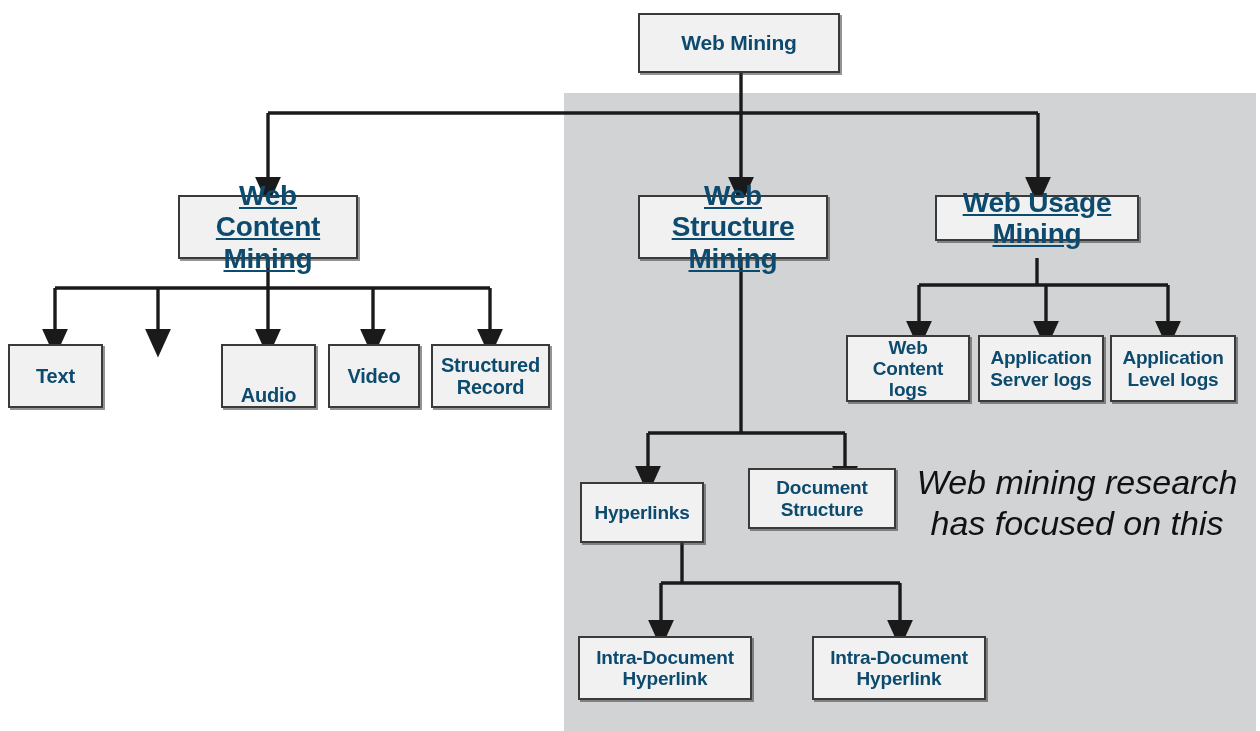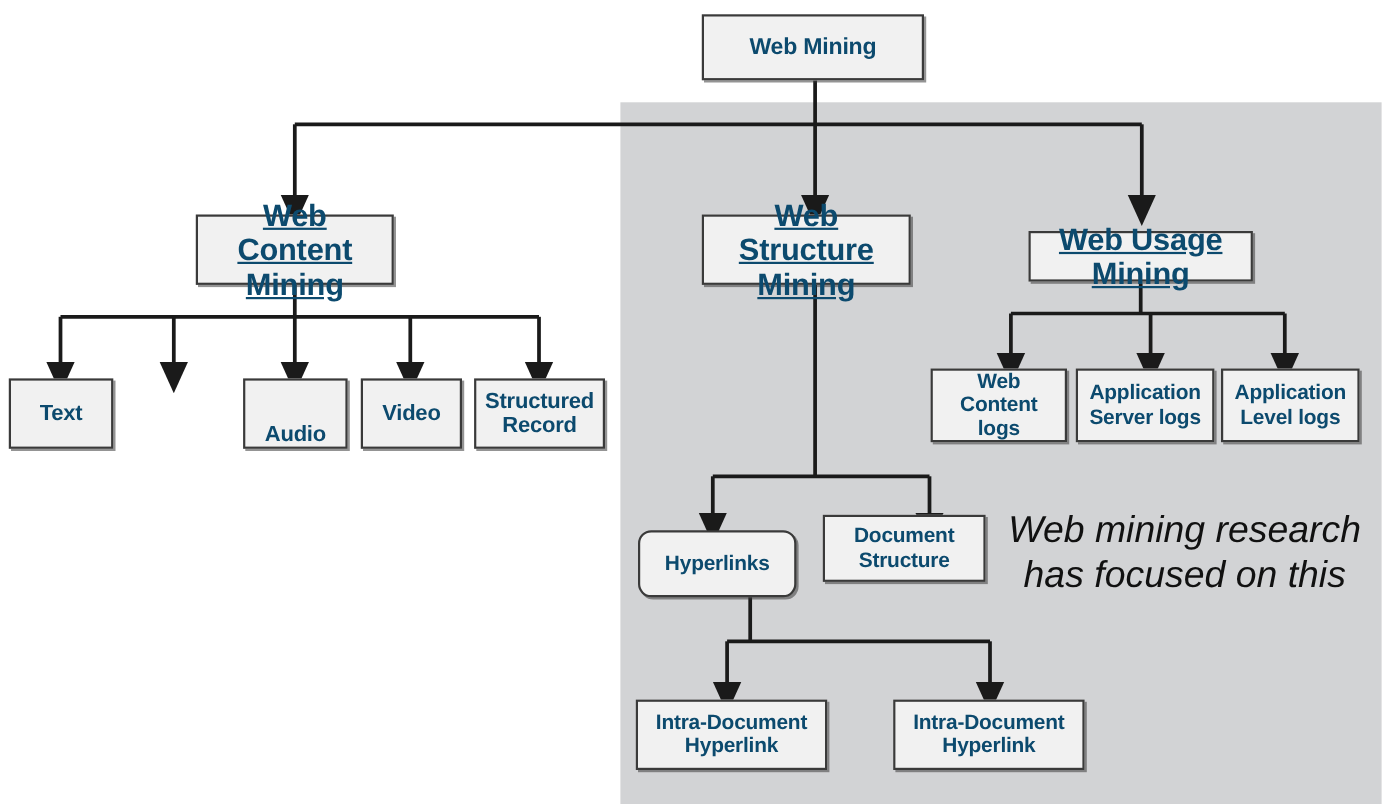--- a/index.html
+++ b/index.html
@@ -133,21 +133,21 @@
   <div class="node t-level2" style="left:178px; top:195px; width:180px; height:64px;">
     <span class="label">Web Content
 Mining</span>
   </div>
 
   <div class="node t-level2" style="left:638px; top:195px; width:190px; height:64px;">
     <span class="label">Web Structure
 Mining</span>
   </div>
 
-  <div class="node t-level2" style="left:935px; top:210px; width:204px; height:46px;">
+  <div class="node t-level2" style="left:935px; top:195px; width:204px; height:46px;">
     <span class="label">Web Usage
 Mining</span>
   </div>
 
   <div class="node t-leaf" style="left:8px; top:344px; width:95px; height:64px;">
     <span class="label">Text</span>
   </div>
 
 
   <div class="node t-leaf" style="left:221px; top:344px; width:95px; height:64px;align-items:flex-end;">
@@ -171,21 +171,21 @@
   <div class="node t-logs" style="left:978px; top:335px; width:126px; height:67px;">
     <span class="label">Application
 Server logs</span>
   </div>
 
   <div class="node t-logs" style="left:1110px; top:335px; width:126px; height:67px;">
     <span class="label">Application
 Level logs</span>
   </div>
 
-  <div class="node t-small" style="left:580px; top:482px; width:144px; height:61px;border-radius:12px;">
+  <div class="node t-small" style="left:580px; top:482px; width:124px; height:61px;">
     <span class="label">Hyperlinks</span>
   </div>
 
   <div class="node t-small" style="left:748px; top:468px; width:148px; height:61px;">
     <span class="label">Document
 Structure</span>
   </div>
 
   <div class="node t-small" style="left:578px; top:636px; width:174px; height:64px;">
     <span class="label">Intra-Document

